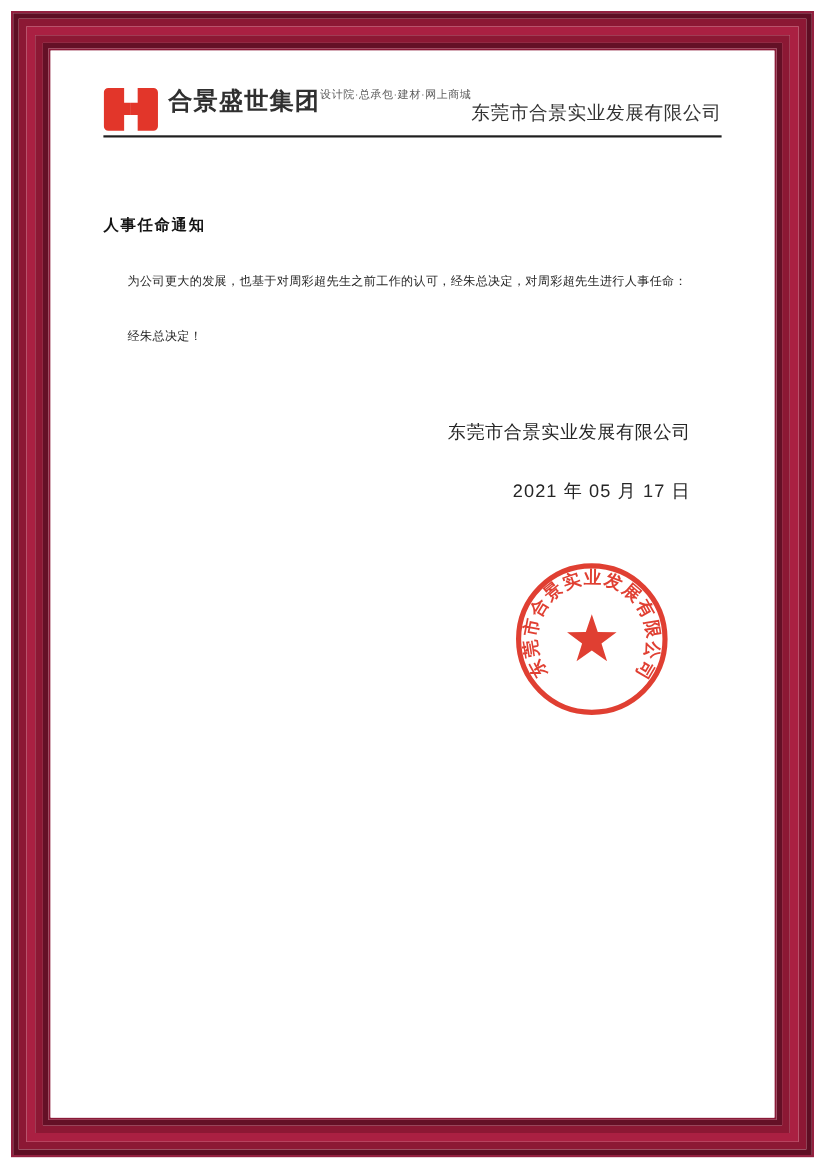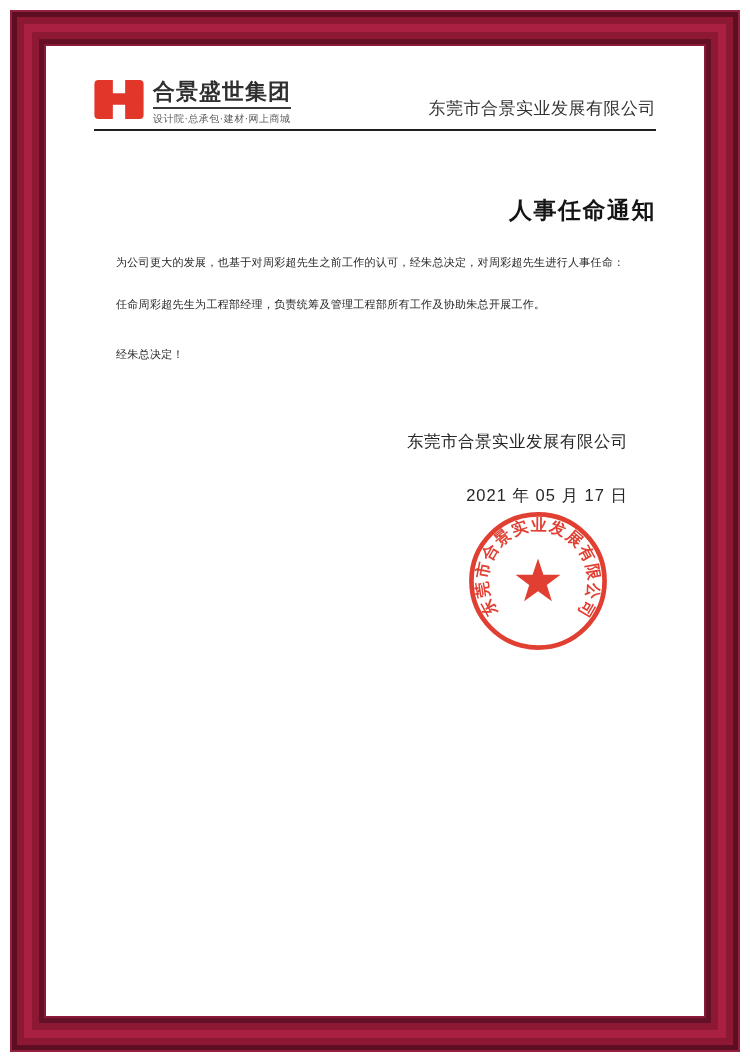--- a/index.html
+++ b/index.html
@@ -21,29 +21,29 @@
   
   .page{
     position:relative;box-sizing:border-box;width:100%;height:100%;
     background:#ffffff;overflow:hidden;
   }
   .content{padding:0 48px;}
   
   .header{display:flex;align-items:flex-end;justify-content:space-between;margin-top:33px;}
   .logo{display:flex;align-items:flex-start;gap:9px;}
   .logo-mark{width:50px;height:41px;flex:0 0 auto;}
-  .logo-textcol{display:flex;flex-direction:column;}
+  .logo-textcol{display:flex;flex-direction:row;}
   .logo-name{font-size:22px;font-weight:bold;color:#2f2f2f;letter-spacing:1px;line-height:1.2;}
   .logo-rule{height:2px;background:#3a3a3a;margin:2px 0 3px 0;}
   .logo-tagline{font-size:10px;color:#5a5a5a;letter-spacing:.5px;white-space:nowrap;}
   .company-name{font-size:17px;color:#333333;letter-spacing:.5px;padding-bottom:6px;white-space:nowrap;}
   .header-rule{height:2px;background:#1f1f1f;margin-top:3px;}
   
   .doc-title{
-    text-align:right;font-size:23px;font-weight:bold;color:#141414;
+    text-align:left;font-size:14px;font-weight:bold;color:#141414;
     letter-spacing:1.5px;margin:64px 0 0 0;line-height:30px;
   }
   .body-text{margin-top:16px;font-size:11px;color:#262626;}
   .body-text p{margin:0;line-height:42px;text-indent:2em;letter-spacing:.3px;}
   .body-text p.p3{margin-top:4px;}
   .body-text p.p4{margin-top:8px;}
   
   .sig-block{margin-top:45px;text-align:right;padding-right:28px;font-size:16.5px;color:#262626;}
   .sig-company{line-height:42px;letter-spacing:.5px;}
   .sig-date{line-height:42px;margin-top:12px;letter-spacing:1px;}
@@ -82,21 +82,20 @@
           </div>
         </div>
         <div class="company-name">东莞市合景实业发展有限公司</div>
       </div>
       <div class="header-rule"></div>
 
       <div class="doc-title">人事任命通知</div>
 
       <div class="body-text">
         <p class="p1">为公司更大的发展，也基于对周彩超先生之前工作的认可，经朱总决定，对周彩超先生进行人事任命：</p>
-        <p class="p2">任命周彩超先生为工程部经理，负责统筹及管理工程部所有工作及协助朱总开展工作。</p>
         <p class="p4">经朱总决定！</p>
       </div>
 
       <div class="sig-block">
         <div class="sig-company">东莞市合景实业发展有限公司</div>
         <div class="sig-date">2021 年 05 月 17 日</div>
       </div>
     </div>
 
     <svg class="stamp" viewBox="0 0 160 160" aria-hidden="true">

